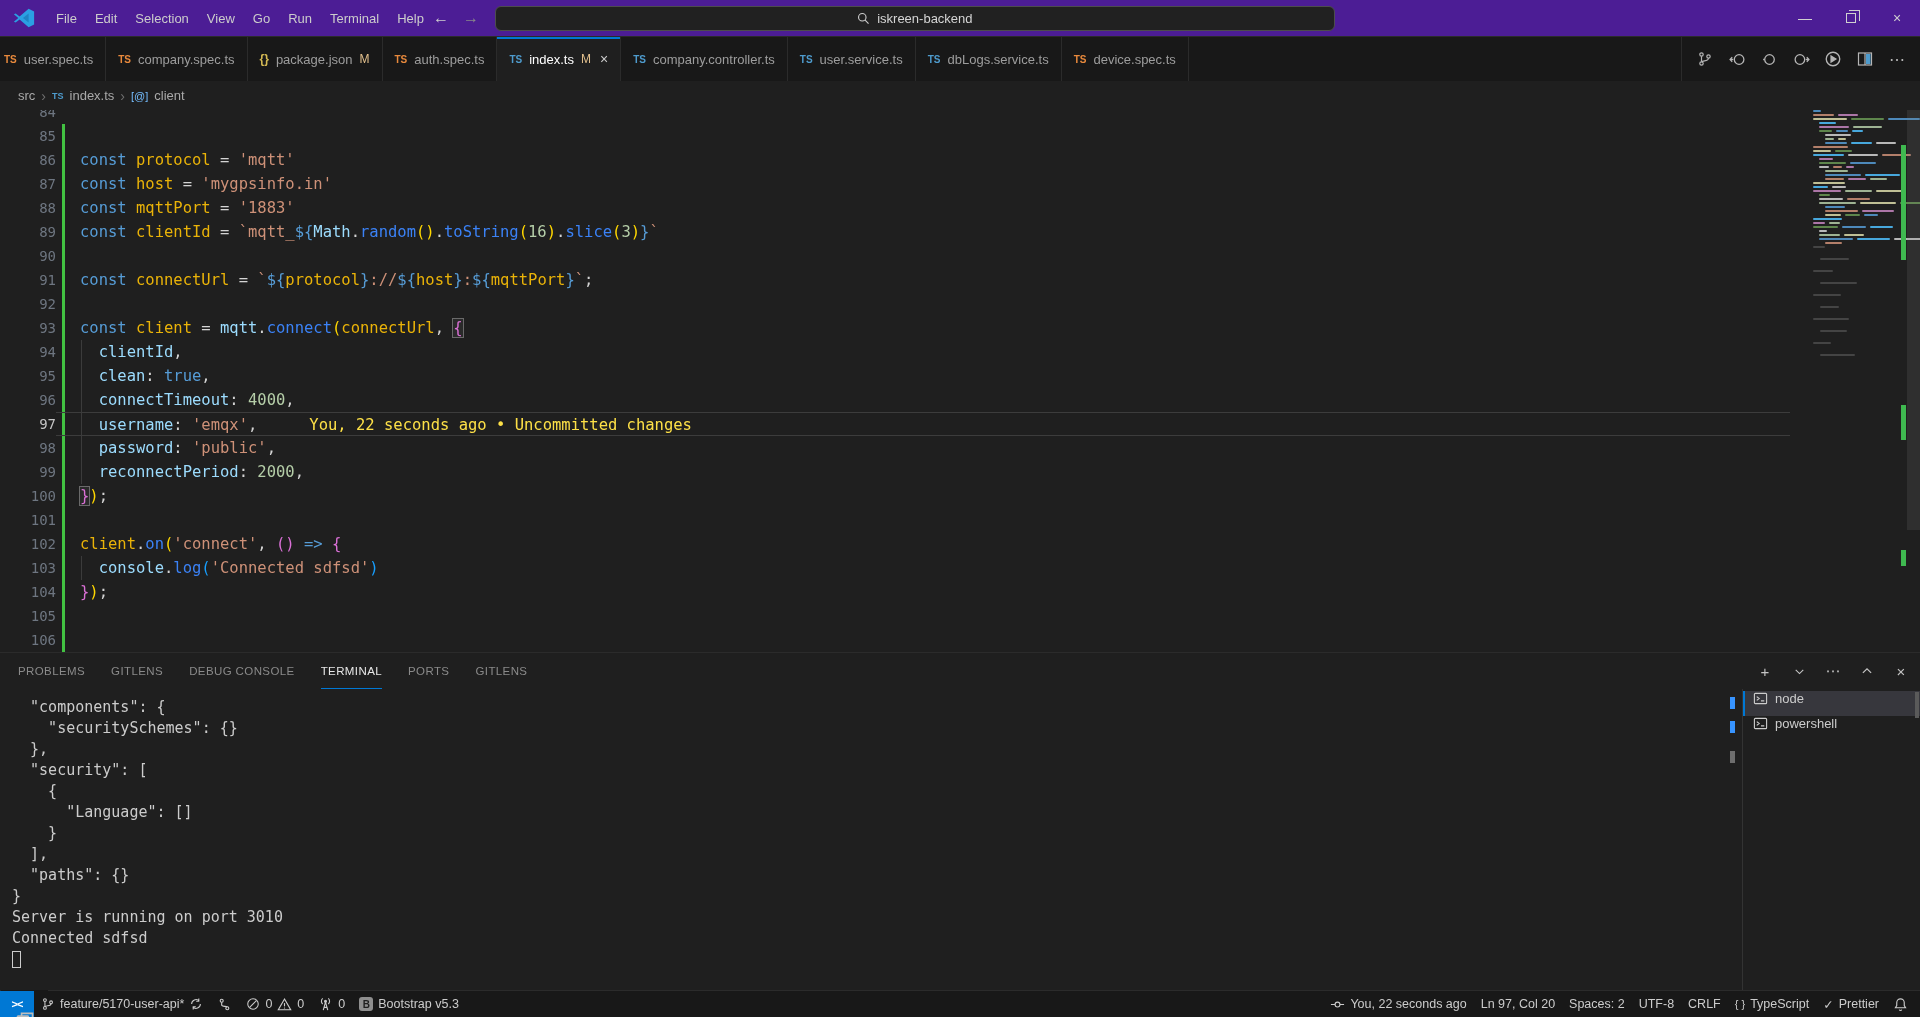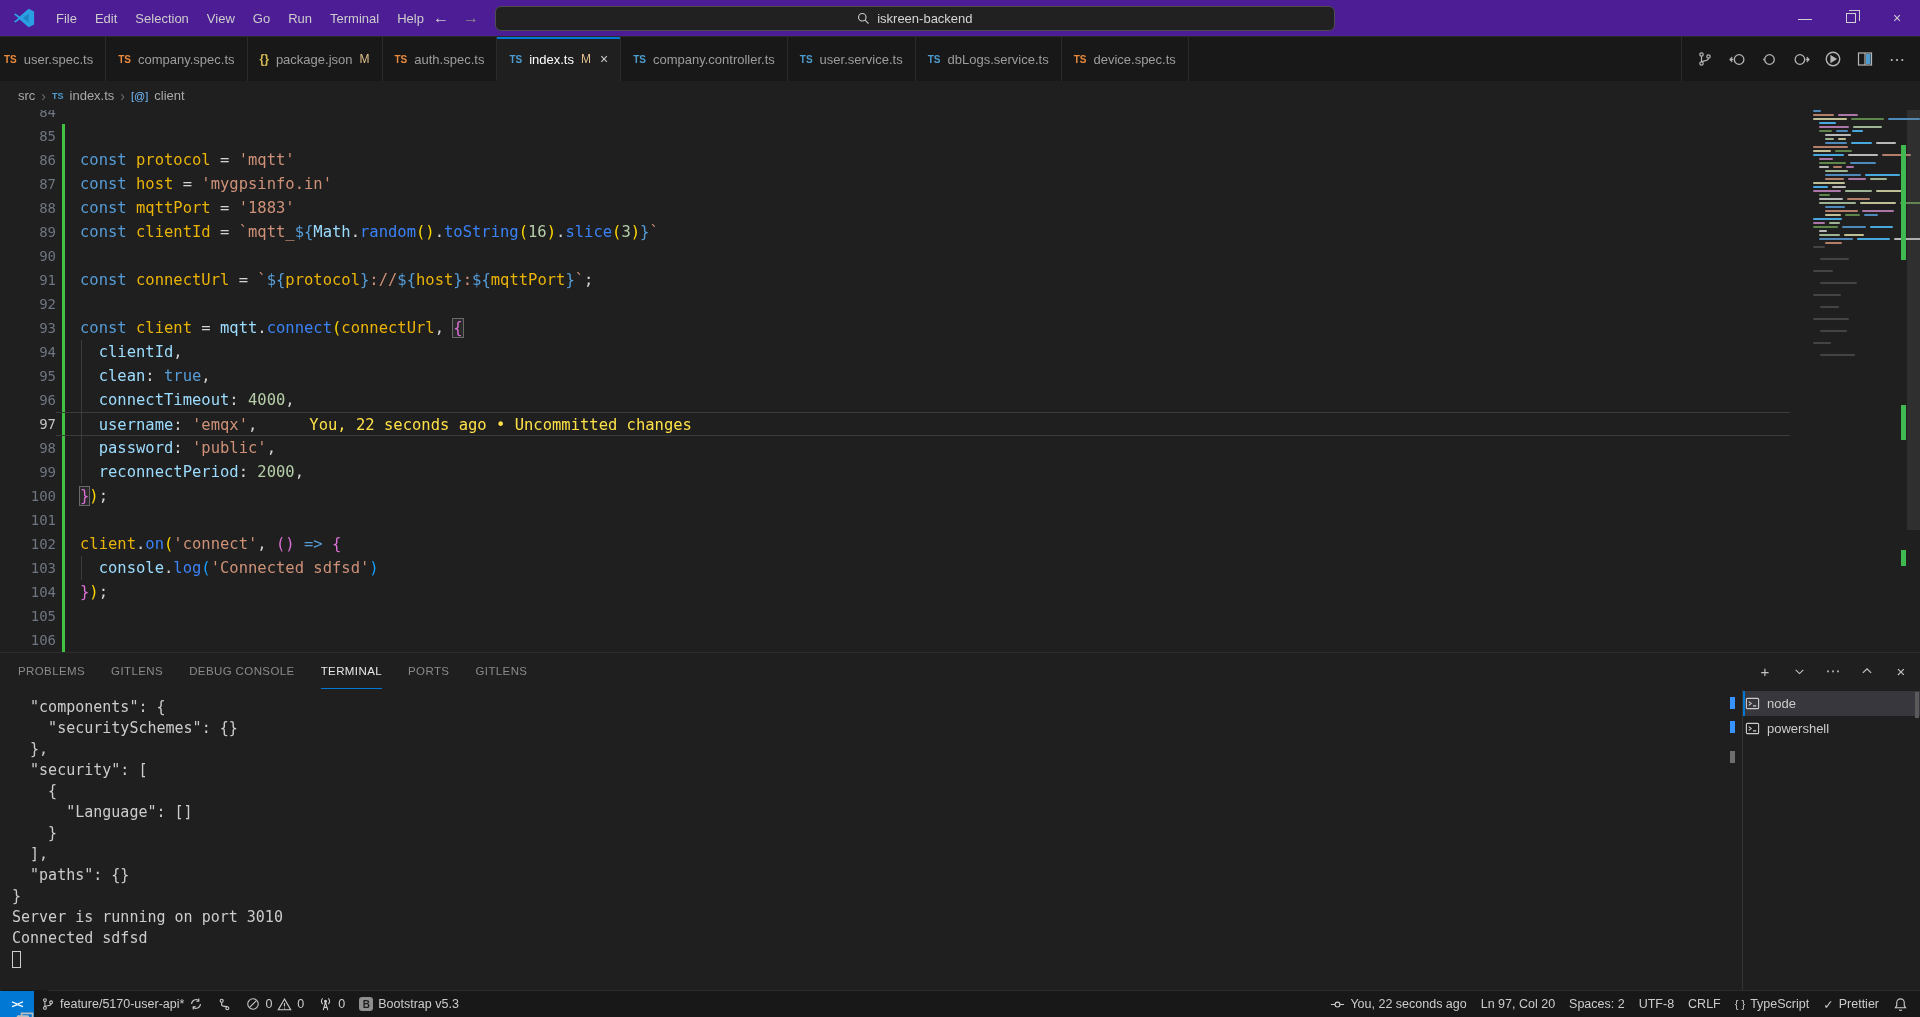--- a/index.html
+++ b/index.html
@@ -86,21 +86,21 @@
   .panel-actions .ico { width:18px; height:18px; display:flex; align-items:center; justify-content:center;
     font-size:15px; }
   .panel-body { flex:1; display:flex; min-height:0; }
   .term-out { flex:1; padding:8px 0 0 12px; font-family:"DejaVu Sans Mono", monospace;
     font-size:15px; line-height:21px; color:#cccccc; white-space:pre; overflow:hidden; }
   .term-cursor { display:inline-block; width:9px; height:17px; border:1px solid #cccccc;
     vertical-align:middle; }
   .term-deco { width:16px; position:relative; flex:none; }
   .deco { position:absolute; left:4px; width:5px; height:12px; }
   .term-list { width:178px; flex:none; border-left:1px solid #333333; padding-top:2px; position:relative; }
-  .term-row { height:25px; display:flex; align-items:center; gap:7px; 
+  .term-row { height:25px; display:flex; align-items:flex-start; gap:7px; padding-left:8px;
     font-size:13px; color:#cccccc; border-left:2px solid transparent; }
   .term-row.sel { background:#37373d; border-left:2px solid #0078d4; }
   .term-scroll { position:absolute; right:1px; top:3px; width:4px; height:26px; background:#5a5a5a; }
 
   
   .activitybar { width:48px; background:#181818; border-left:1px solid #2b2b2b;
     display:flex; flex-direction:column; align-items:center; padding-top:8px; }
   .act-item { width:48px; height:46px; display:flex; align-items:center; justify-content:center;
     position:relative; color:#9a9a9a; }
   .act-badge { position:absolute; right:7px; bottom:5px; min-width:16px; height:16px; border-radius:9px;

